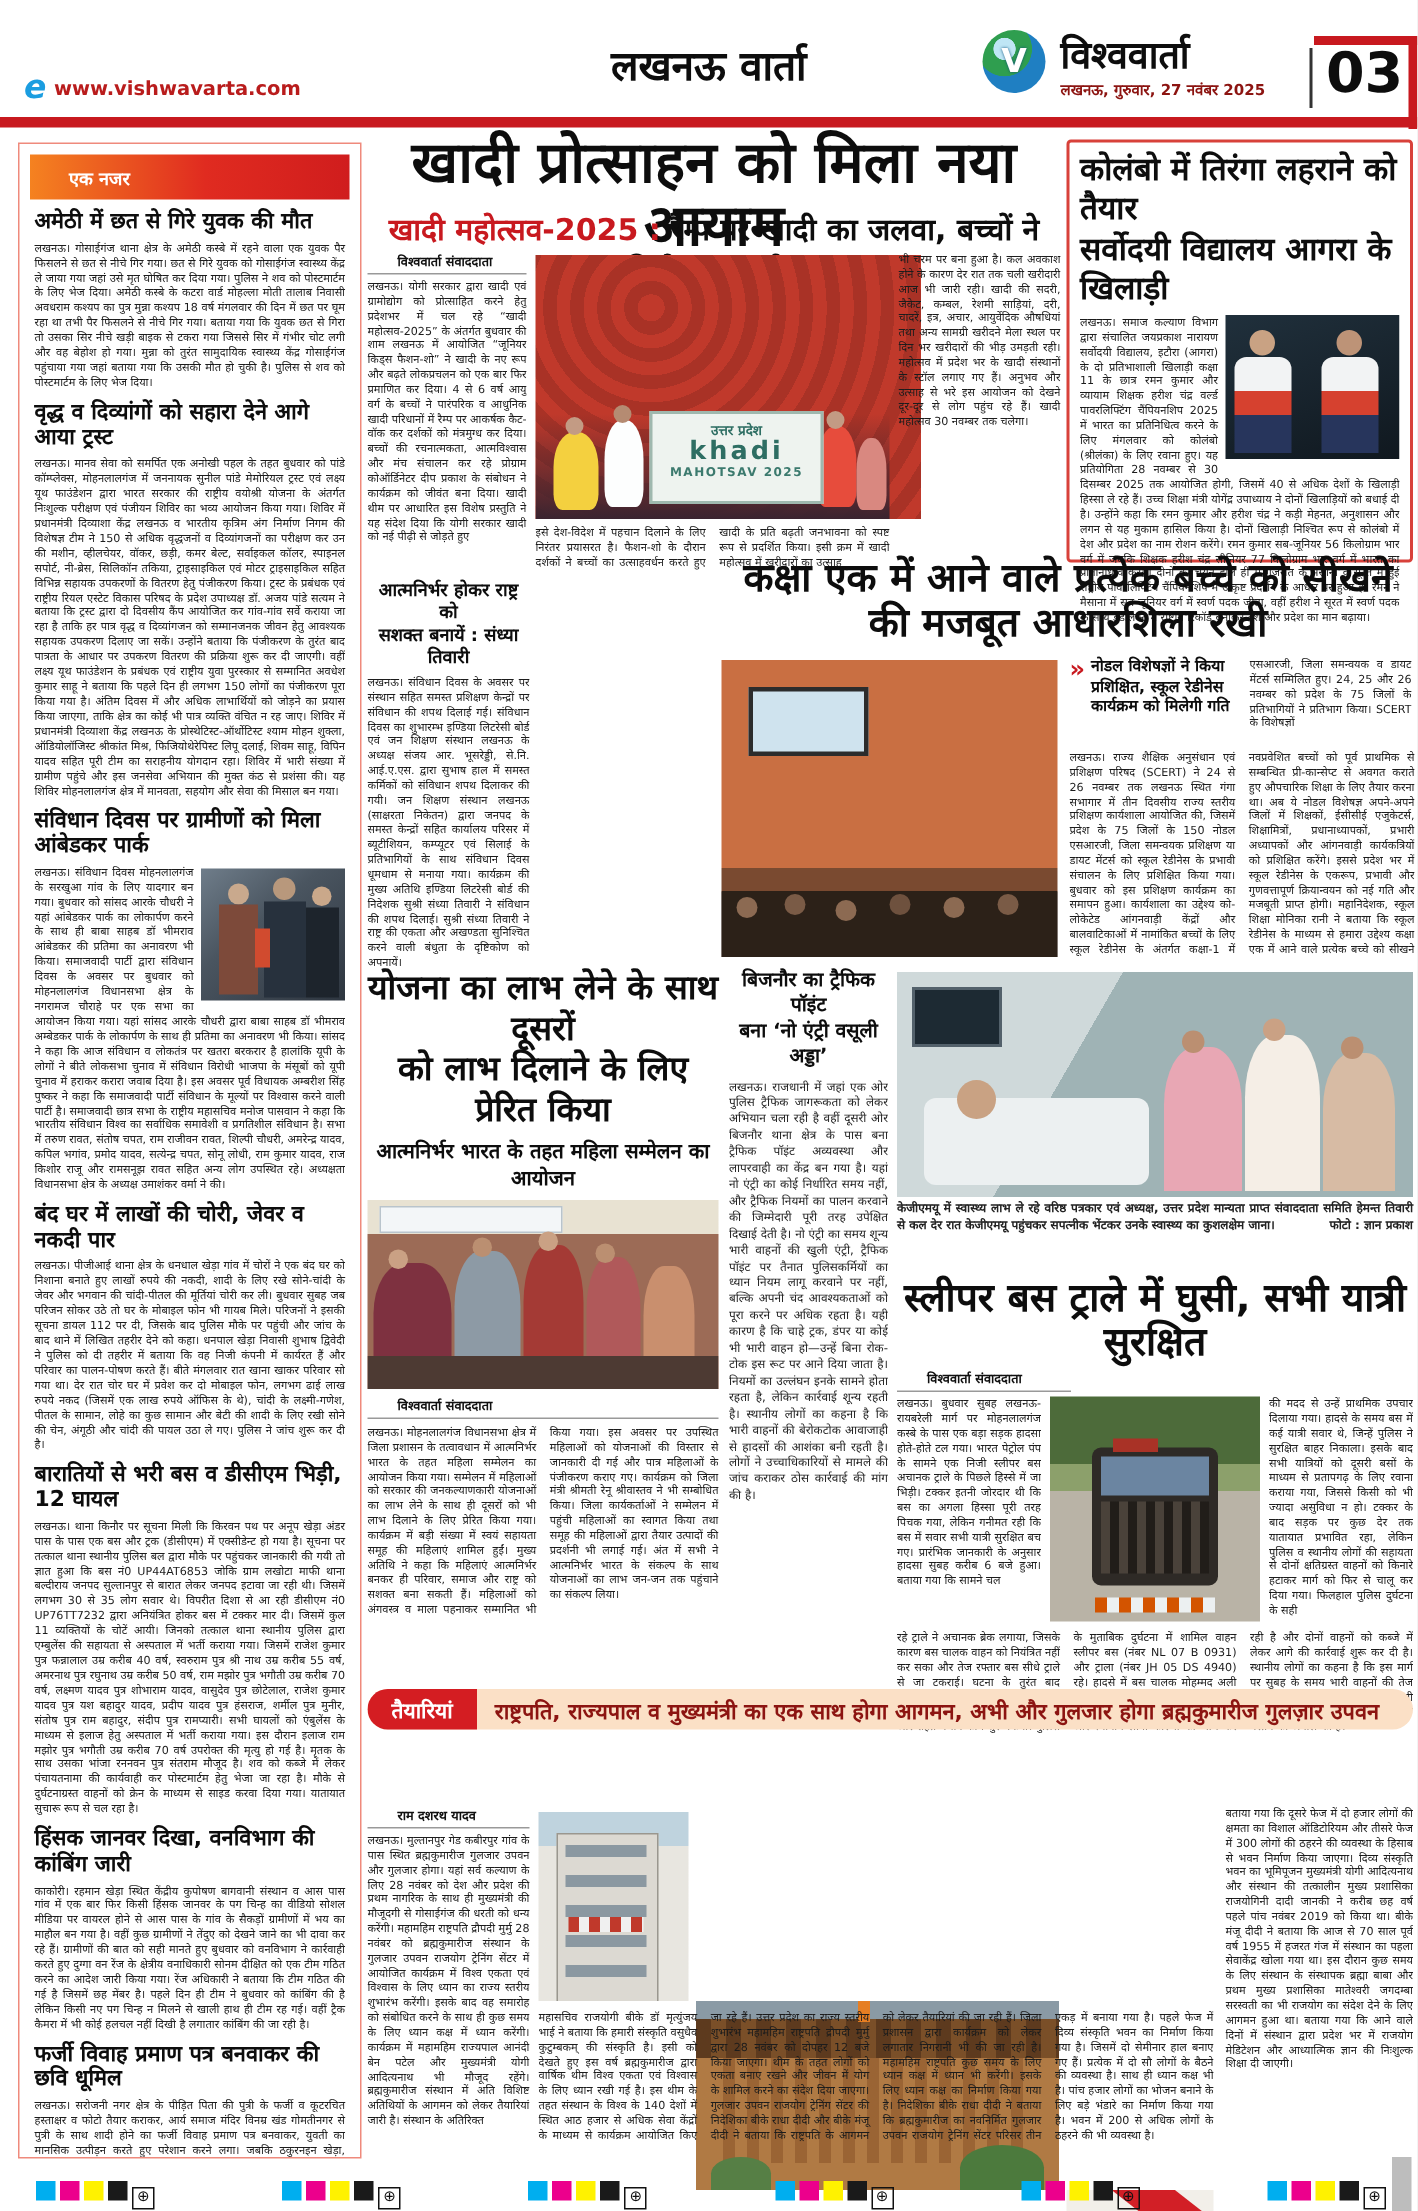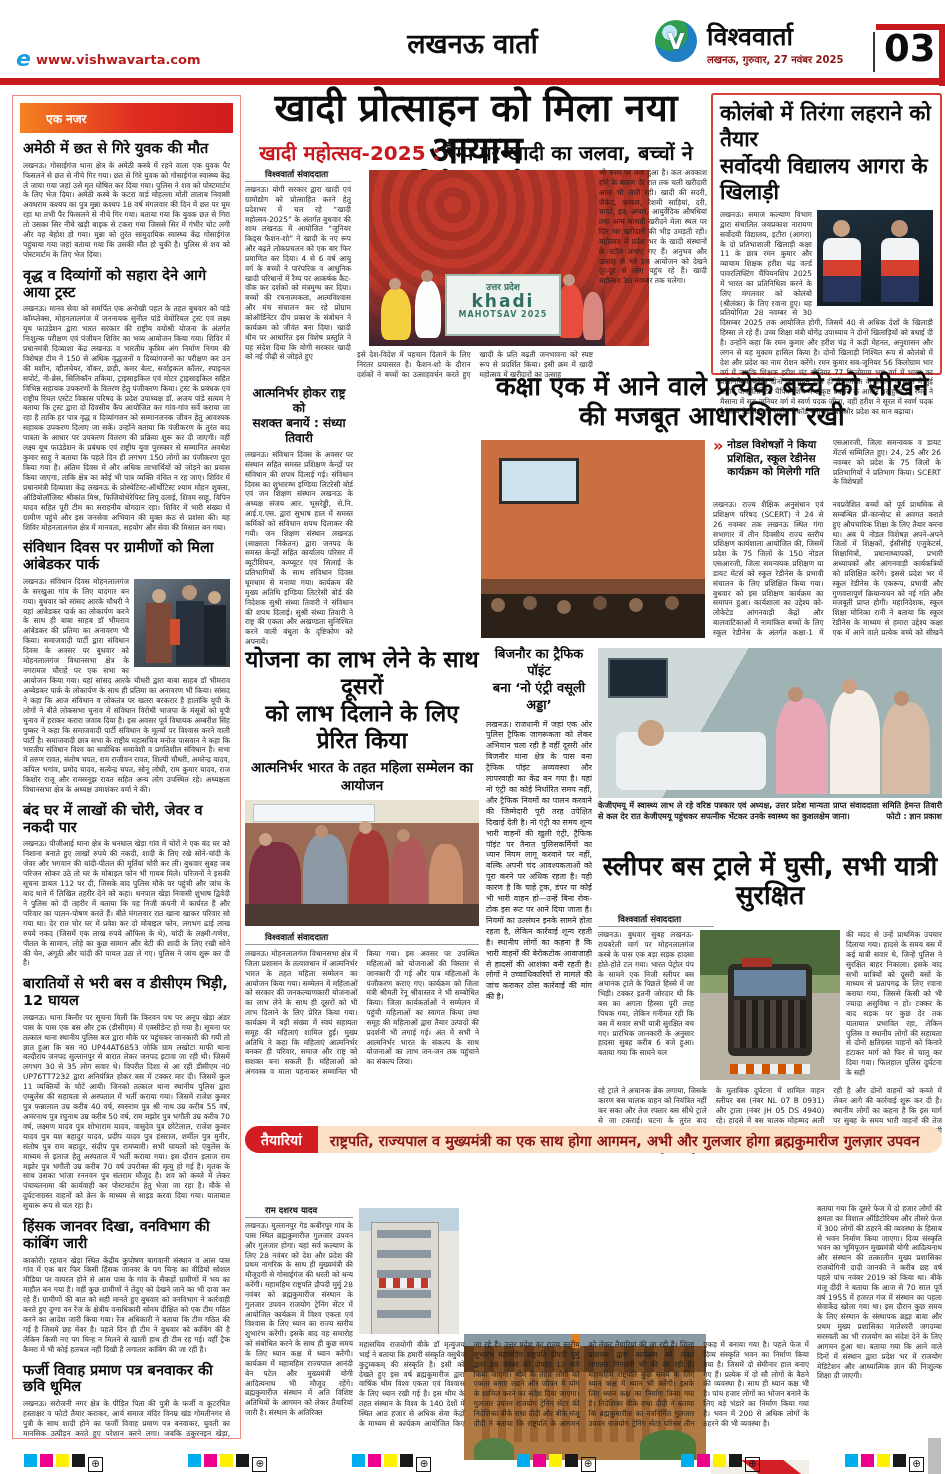--- a/index.html
+++ b/index.html
@@ -102,21 +102,21 @@
 
   <div class="abs hl" style="left:245px;top:88px;width:462px;font-size:38px;line-height:1.1;text-align:center;">खादी प्रोत्साहन को मिला नया आयाम</div>
   <div class="abs" style="left:245px;top:139px;width:462px;font-size:20px;font-weight:700;text-align:center;">
     <span style="color:#c8191f;">खादी महोत्सव-2025 :</span><span style="color:#0d0d0d;"> रैम्प पर खादी का जलवा, बच्चों ने बिखेरा आकर्षण</span>
   </div>
   <div class="abs" style="left:245px;top:168px;width:462px;height:212px;">
     <div class="abs" style="left:0;top:0;width:106px;height:212px;">
       <div class="byline" style="border-bottom:1px solid #999;padding-bottom:2px;margin-bottom:3px;">विश्ववार्ता संवाददाता</div>
       <div class="bt" style="height:194px;">लखनऊ। योगी सरकार द्वारा खादी एवं ग्रामोद्योग को प्रोत्साहित करने हेतु प्रदेशभर में चल रहे “खादी महोत्सव-2025” के अंतर्गत बुधवार की शाम लखनऊ में आयोजित “जूनियर किड्स फैशन-शो” ने खादी के नए रूप और बढ़ते लोकप्रचलन को एक बार फिर प्रमाणित कर दिया। 4 से 6 वर्ष आयु वर्ग के बच्चों ने पारंपरिक व आधुनिक खादी परिधानों में रैम्प पर आकर्षक कैट-वॉक कर दर्शकों को मंत्रमुग्ध कर दिया। बच्चों की रचनात्मकता, आत्मविश्वास और मंच संचालन कर रहे प्रोग्राम कोऑर्डिनेटर दीप प्रकाश के संबोधन ने कार्यक्रम को जीवंत बना दिया। खादी थीम पर आधारित इस विशेष प्रस्तुति ने यह संदेश दिया कि योगी सरकार खादी को नई पीढ़ी से जोड़ते हुए</div>
     </div>
-    <div class="abs photo" style="left:124px;top:2px;width:280px;height:176px;
+    <div class="abs photo" style="left:112px;top:2px;width:257px;height:176px;
                 background:repeating-radial-gradient(circle at 30% 20%, #c0392b 0 9px, #a93226 9px 18px);">
       <span class="abs" style="left:0;bottom:0;width:236px;height:70px;background:linear-gradient(0deg,#3a2430,rgba(58,36,48,0));"></span>
       <span class="abs" style="left:12px;bottom:6px;width:30px;height:52px;border-radius:45% 45% 20% 20%;background:#f4d03f;"></span>
       <span class="abs" style="left:46px;bottom:8px;width:26px;height:58px;border-radius:45% 45% 20% 20%;background:#fdfefe;"></span>
       <span class="abs" style="left:188px;bottom:8px;width:26px;height:54px;border-radius:45% 45% 20% 20%;background:#e74c3c;"></span>
       <span class="abs" style="left:214px;bottom:6px;width:20px;height:48px;border-radius:45% 45% 20% 20%;background:#d98880;"></span>
       <span class="abs" style="left:20px;bottom:56px;width:12px;height:12px;border-radius:50%;background:#c39b84;"></span>
       <span class="abs" style="left:52px;bottom:64px;width:12px;height:12px;border-radius:50%;background:#b58b72;"></span>
       <span class="abs" style="left:194px;bottom:60px;width:12px;height:12px;border-radius:50%;background:#c39b84;"></span>
       <span class="abs" style="left:76px;bottom:10px;width:112px;height:58px;background:#eef3ef;border:2px solid #9fb8ae;

